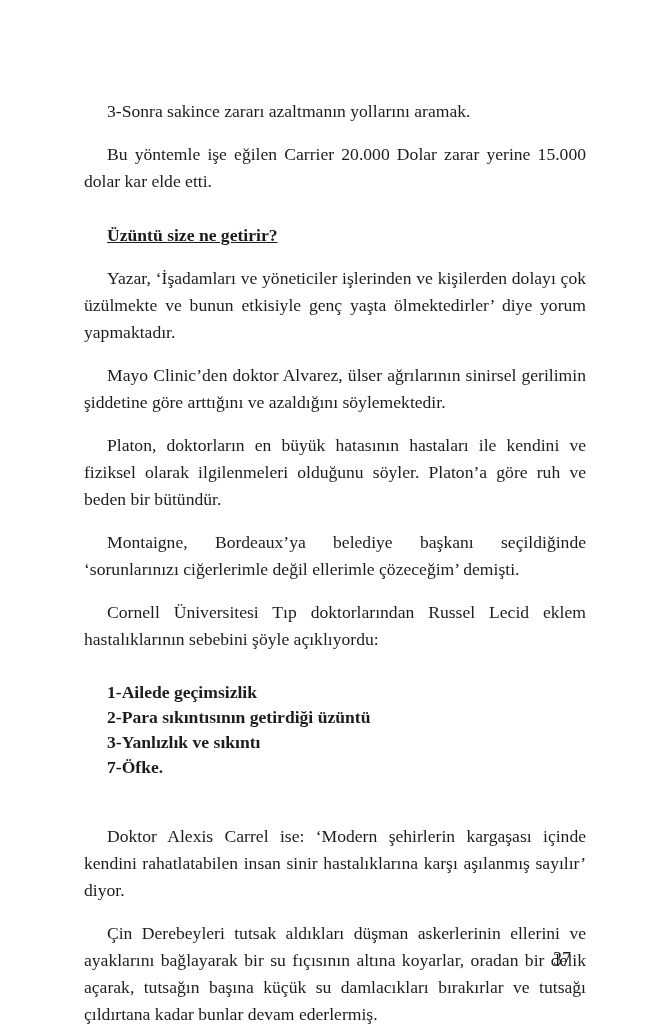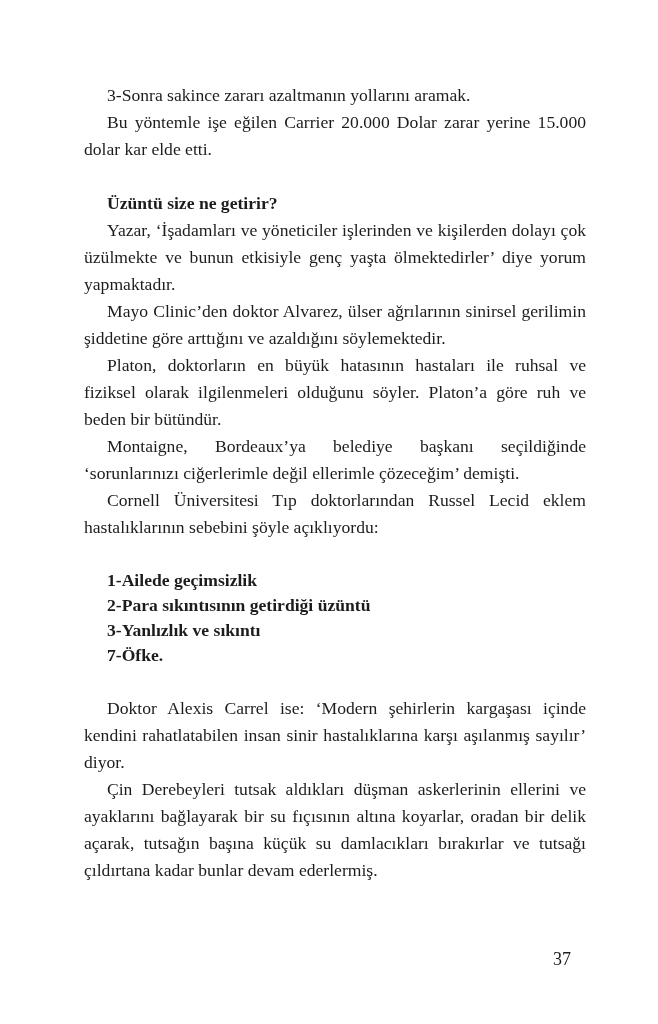--- a/index.html
+++ b/index.html
@@ -22,27 +22,28 @@
       width: 502px;
     }
     .p {
       font-size: 17.6px;
       line-height: 27px;
       margin: 0;
       text-align: justify;
       text-align-last: left;
       hyphens: manual;
     }
-    .indent { text-indent: 23px; }
+    .indent { text-indent: 23px; margin-top: 16px; }
     .heading {
       font-weight: bold;
       font-size: 17.6px;
       line-height: 27px;
       margin: 0;
       padding-left: 23px;
+      text-decoration: underline;
     }
     .gap { height: 27px; }
     .list {
       margin: 0;
       padding: 0;
       list-style: none;
       font-weight: bold;
     }
     .list li {
       font-size: 17.6px;
@@ -63,21 +64,21 @@
 
 <div class="page">
   <p class="p indent">3-Sonra sakince zararı azaltmanın yollarını aramak.</p>
   <p class="p indent">Bu yöntemle işe eğilen Carrier 20.000 Dolar zarar yerine 15.000 dolar kar elde etti.</p>
 
   <div class="gap"></div>
 
   <h2 class="heading">Üzüntü size ne getirir?</h2>
   <p class="p indent">Yazar, ‘İşadamları ve yöneticiler işlerinden ve kişilerden dolayı çok üzülmekte ve bunun etkisiyle genç yaşta ölmektedirler’ diye yorum yapmaktadır.</p>
   <p class="p indent">Mayo Clinic’den doktor Alvarez, ülser ağrılarının sinirsel gerilimin şiddetine göre arttığını ve azaldığını söylemektedir.</p>
-  <p class="p indent">Platon, doktorların en büyük hatasının hastaları ile ruhsal ve fiziksel olarak ilgilenmeleri olduğunu söyler. Platon’a göre ruh ve beden bir bütündür.</p>
+  <p class="p indent">Platon, doktorların en büyük hatasının hastaları ile kendini ve fiziksel olarak ilgilenmeleri olduğunu söyler. Platon’a göre ruh ve beden bir bütündür.</p>
   <p class="p indent">Montaigne, Bordeaux’ya belediye başkanı seçildiğinde ‘sorunlarınızı ciğerlerimle değil ellerimle çözeceğim’ demişti.</p>
   <p class="p indent">Cornell Üniversitesi Tıp doktorlarından Russel Lecid eklem hastalıklarının sebebini şöyle açıklıyordu:</p>
 
   <div class="gap"></div>
 
   <ul class="list">
     <li>1-Ailede geçimsizlik</li>
     <li>2-Para sıkıntısının getirdiği üzüntü</li>
     <li>3-Yanlızlık ve sıkıntı</li>
     <li>7-Öfke.</li>

